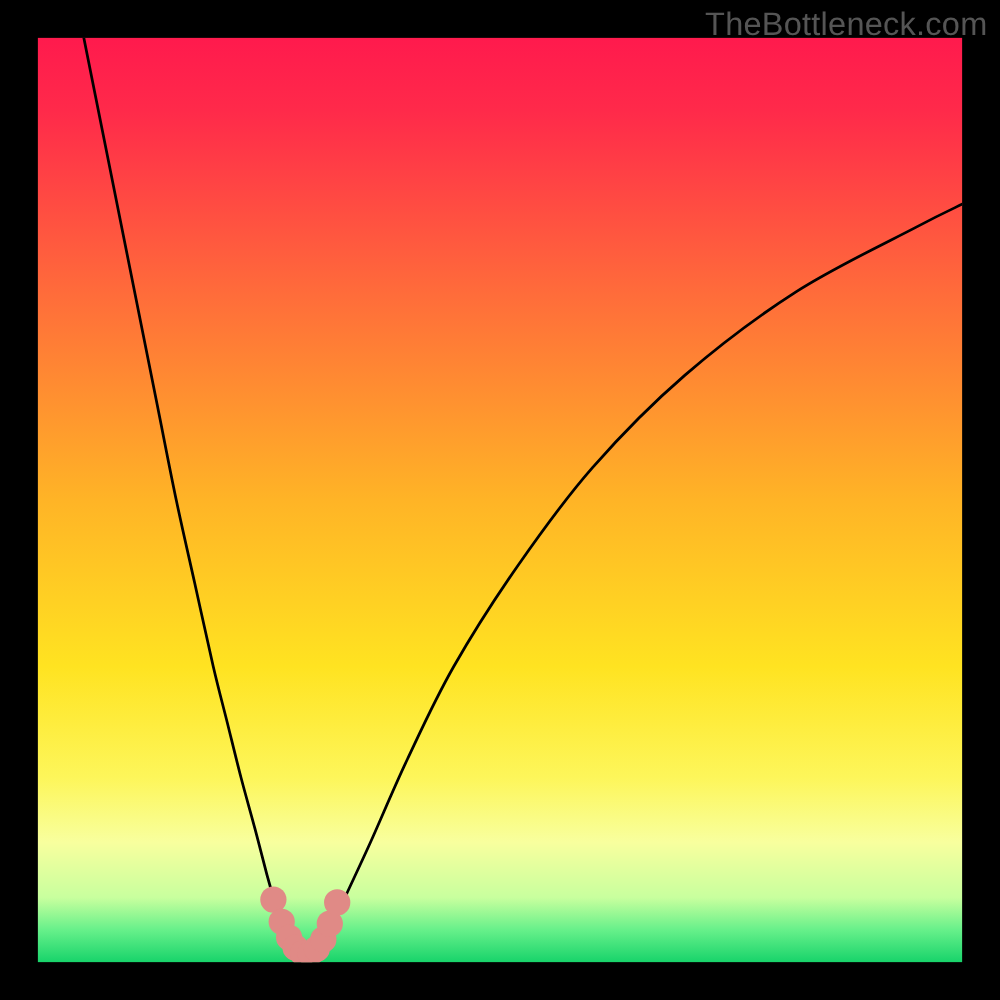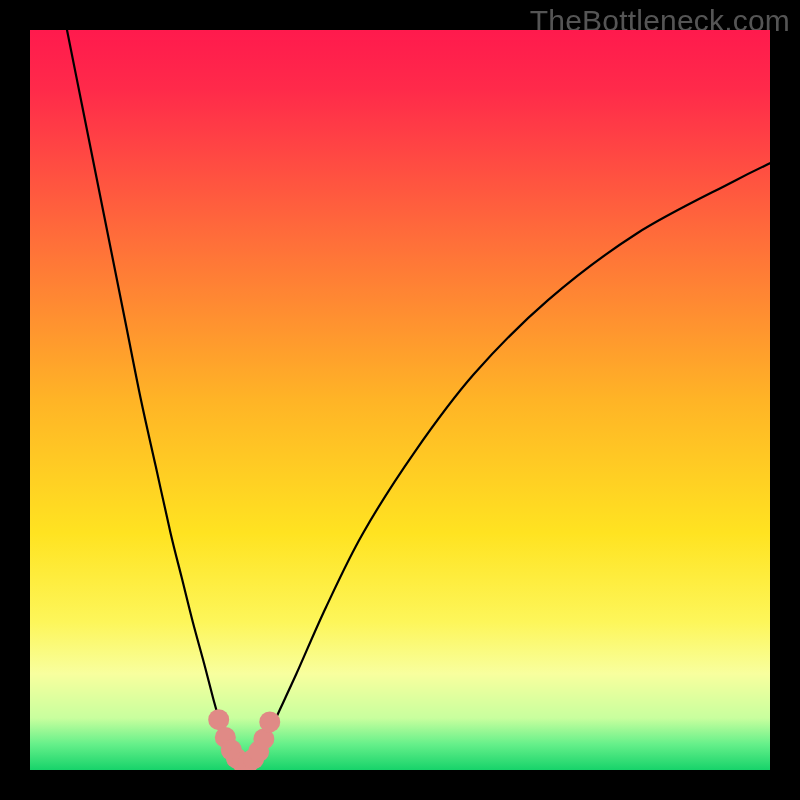--- a/index.html
+++ b/index.html
@@ -23,21 +23,21 @@
     top: 30px;
     width: 740px;
     height: 740px;
     overflow: hidden;
   }
   .watermark {
     position: absolute;
     top: 4px;
     right: 10px;
     color: #555;
-    font-size: 30px;
+    font-size: 26px;
     font-weight: 500;
     letter-spacing: 0.2px;
     user-select: none;
   }
   svg { display: block; }
 </style>
 </head>
 <body>
 
 <div class="frame">

